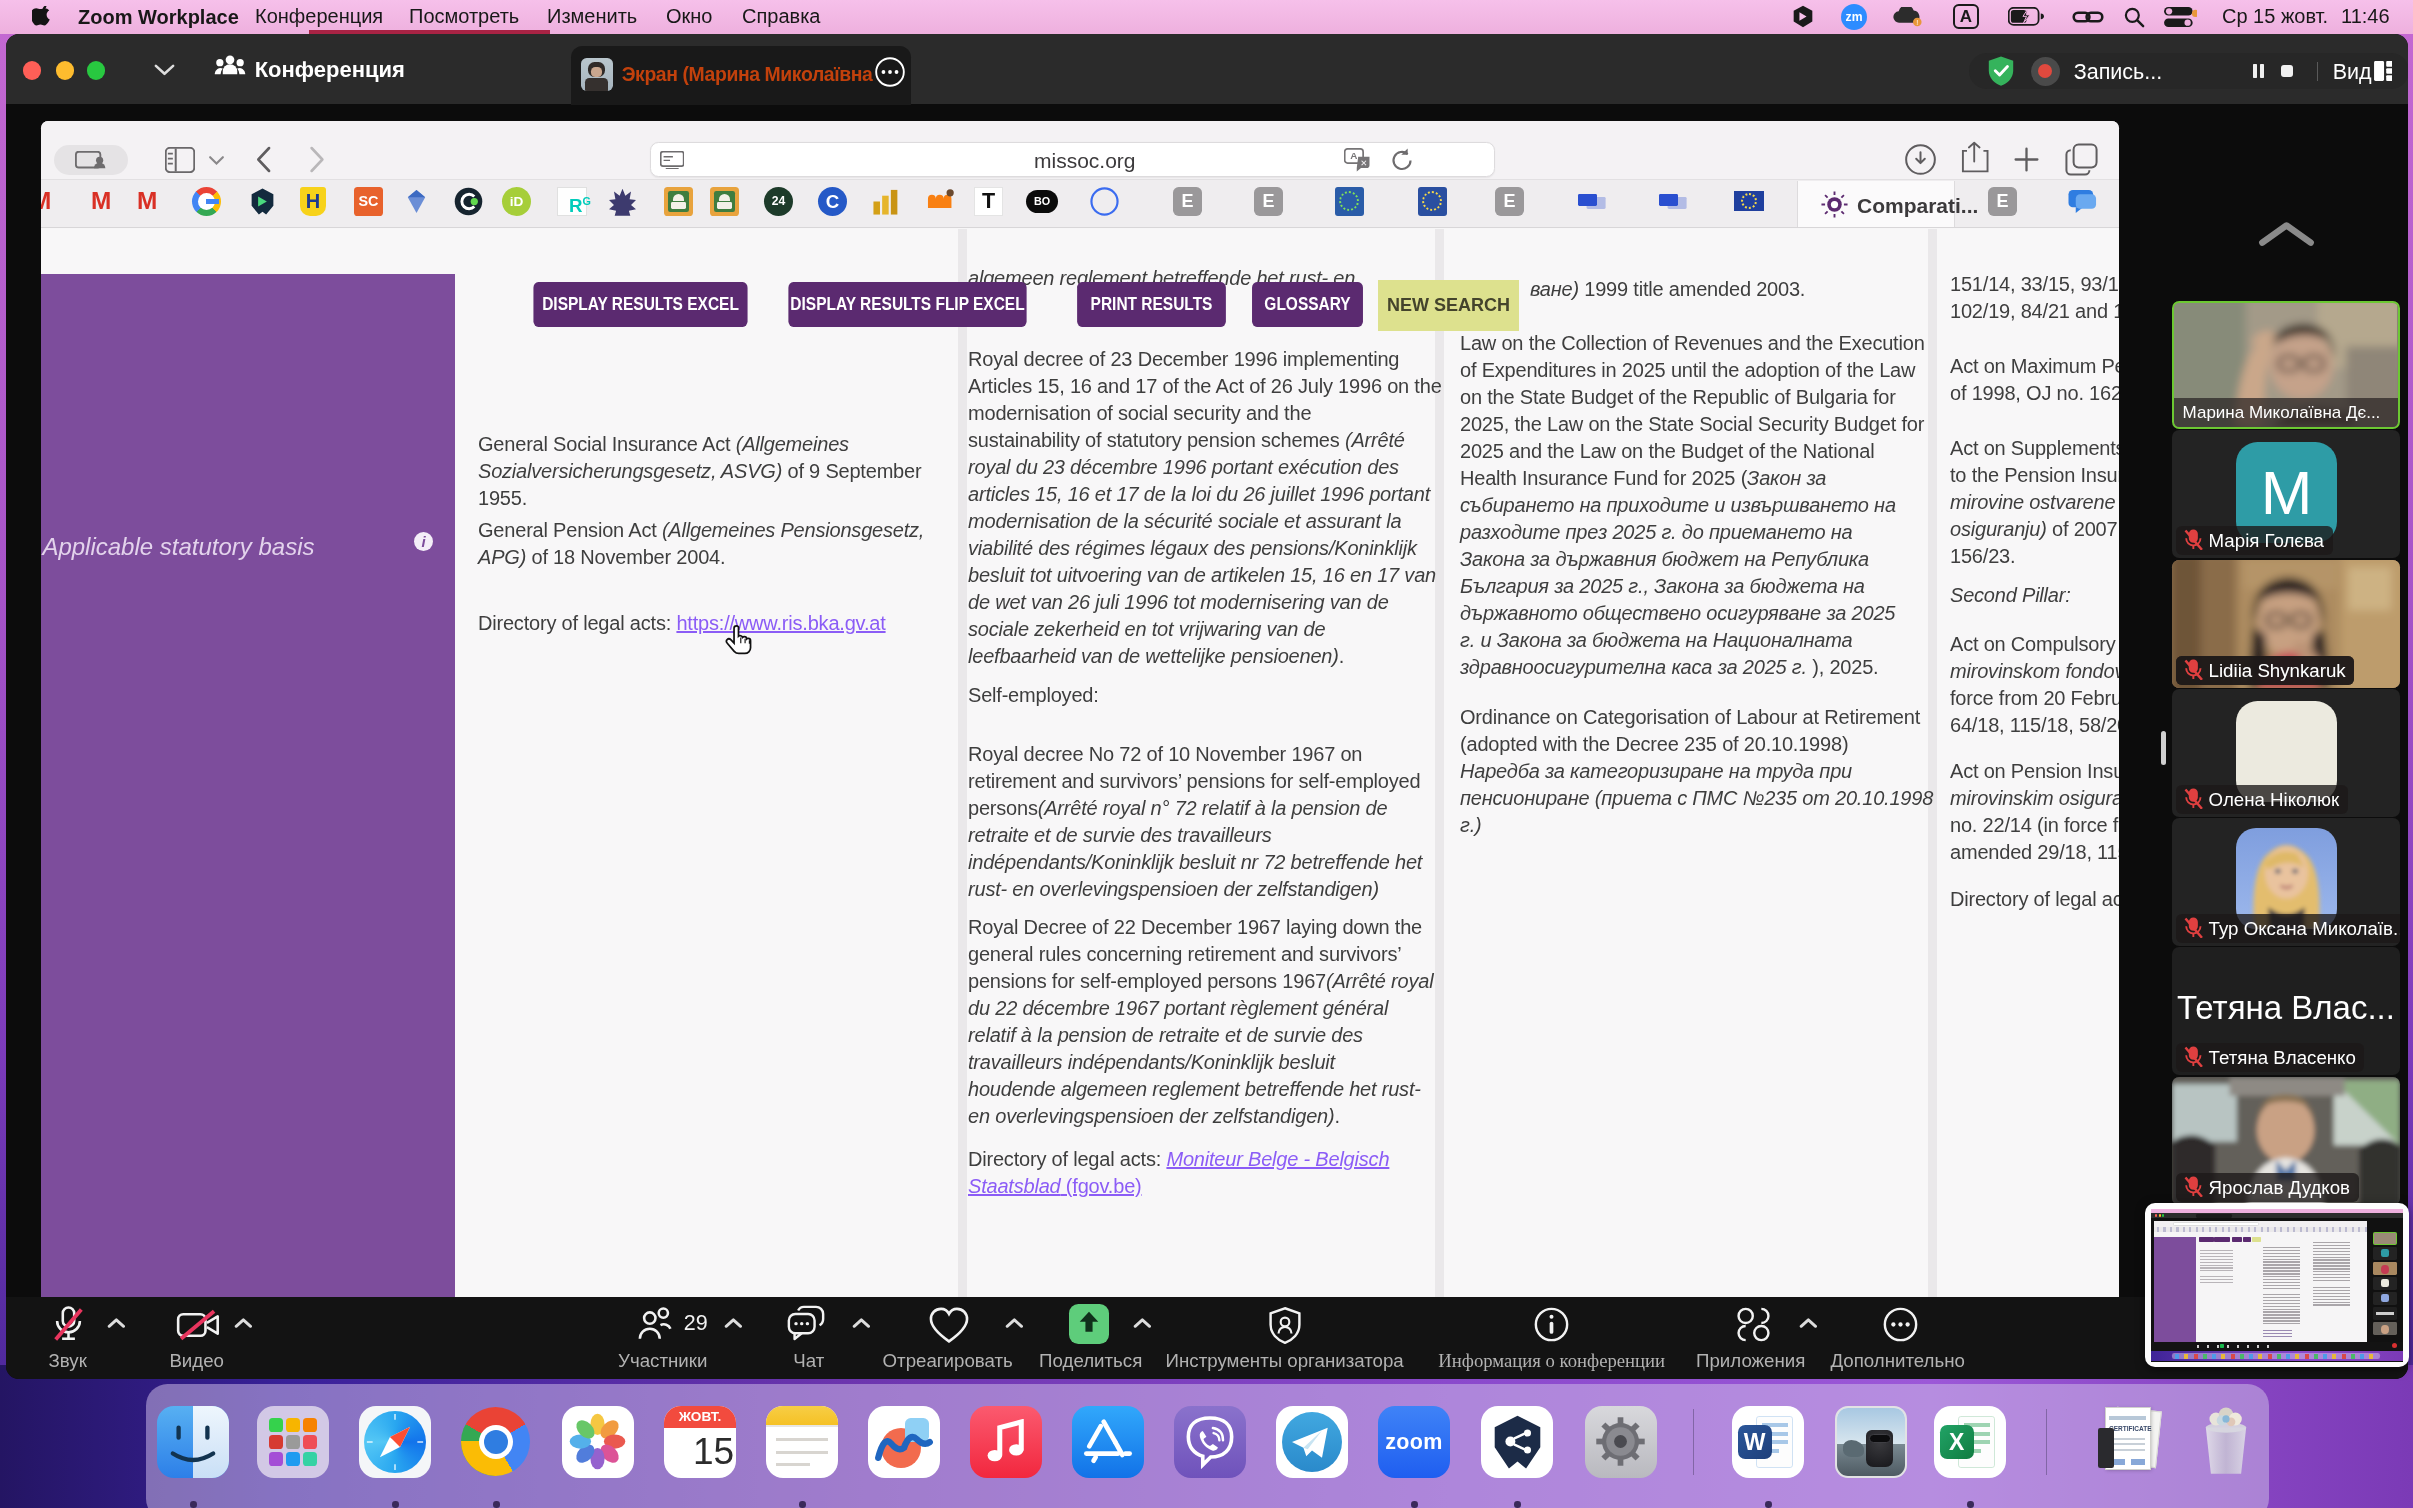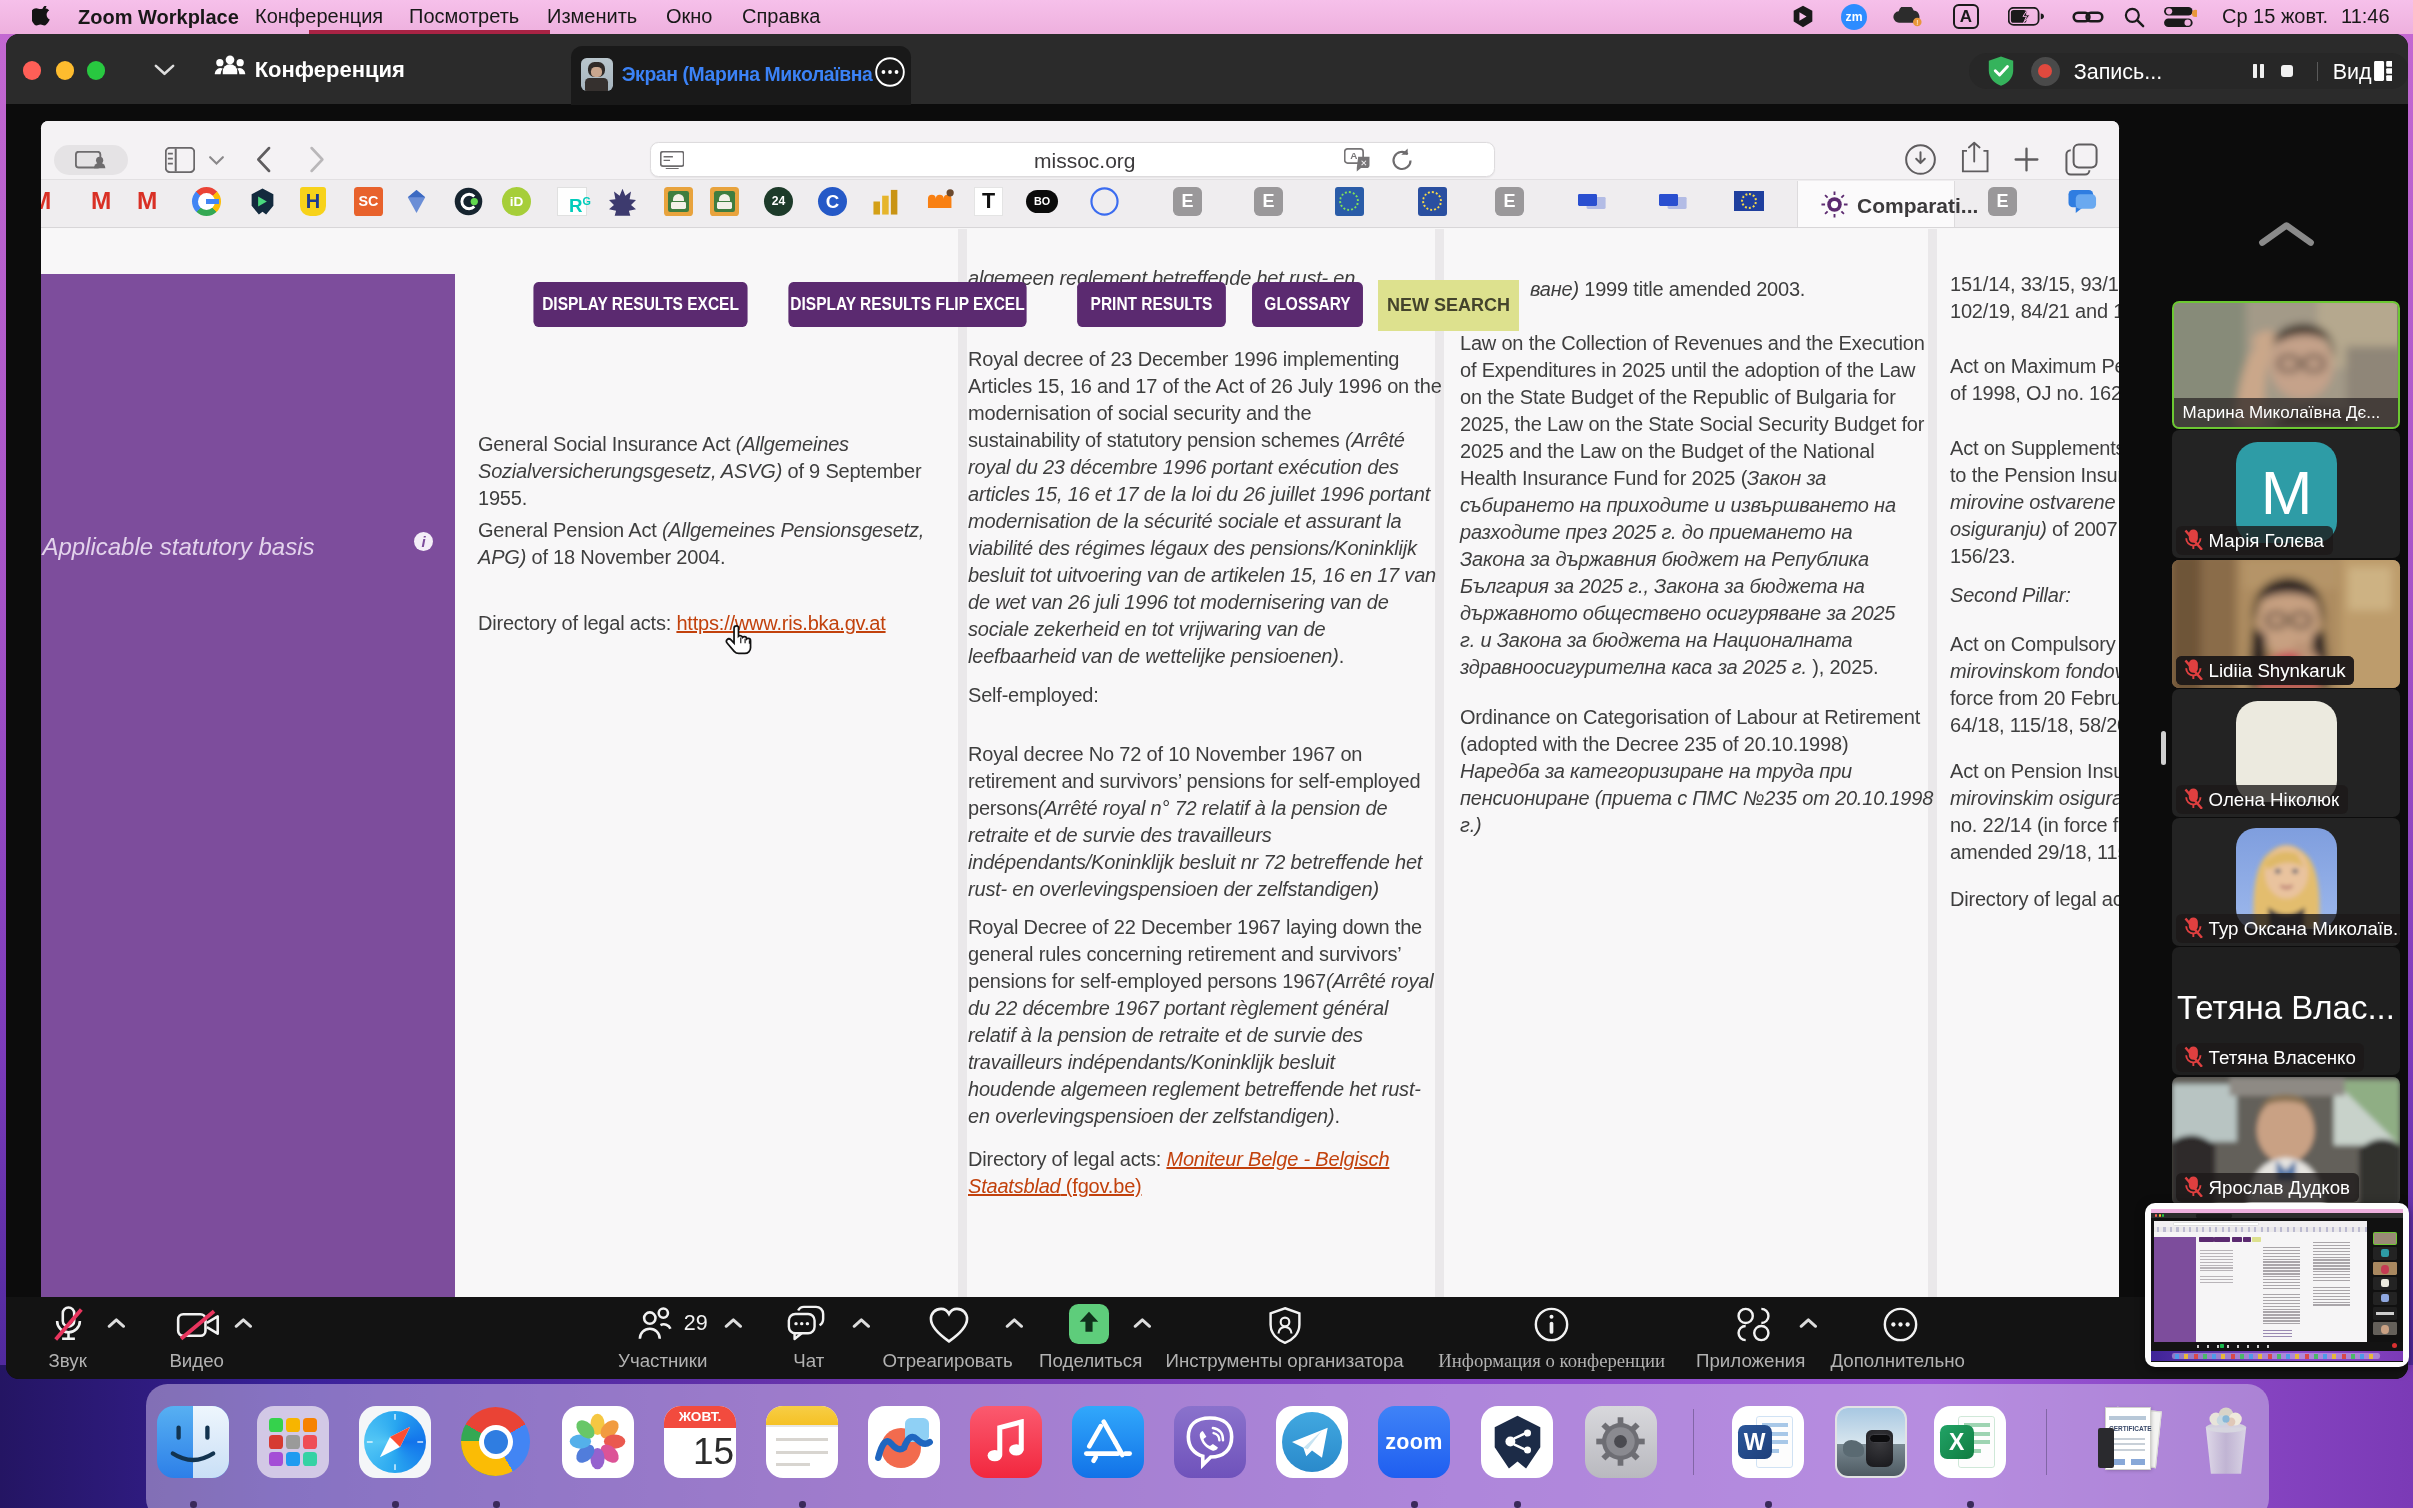--- a/index.html
+++ b/index.html
@@ -2,21 +2,21 @@
 <html style="font-size:11.5px"><head>
 <meta charset="utf-8">
 <style>
   html,body{margin:0;padding:0;background:#000;}
   *{box-sizing:border-box;}
   .screen{position:relative;width:2413px;height:1508px;overflow:hidden;
     font-family:"Liberation Sans",sans-serif;
     background:linear-gradient(180deg,#c569d2 0%,#a653c8 40%,#7c3bbb 70%,#3c2190 100%);}
   .abs{position:absolute;}
   .col{font-size:20px;line-height:27px;color:#3e3e3e;white-space:nowrap;letter-spacing:-0.2px;}
-  .lnk{color:#c2410c;text-decoration:underline;}
+  .lnk{color:#8b5cf6;text-decoration:underline;}
   .btn{height:45px;background:#5b2a70;border-radius:5.7px;color:#fff;font-size:18px;font-weight:bold;text-align:center;line-height:45px;white-space:nowrap;transform:scaleX(0.86);transform-origin:center;}
   .fav{position:absolute;top:66px;}
   .lab{position:absolute;background:rgba(28,24,24,0.78);border-radius:5.7px;color:#fff;font-size:18.7px;line-height:29px;height:29px;padding:0 8.6px;white-space:nowrap;overflow:hidden;}
   .micr{display:inline-block;vertical-align:-2.9px;margin-right:5.7px;}
   .tbl{position:absolute;color:#b2b2b2;font-size:18.7px;white-space:nowrap;transform:translateX(-50%);}
   .chev{position:absolute;width:18.7px;height:11.5px;}
 </style>
 </head>
 <body>
 <div class="screen">
@@ -94,21 +94,21 @@
         </g>
       </svg>
     <span class="abs" style="left:249px;top:23px;color:#fff;font-size:22px;font-weight:bold;">Конференция</span>
 
     <div class="abs" style="left:565px;top:11.5px;width:340px;height:59px;background:#191919;border-radius:11.5px 11.5px 0 0;"></div>
     <div class="abs" style="left:575px;top:24px;width:32px;height:33px;border-radius:5.7px;background:linear-gradient(180deg,#b9c6cd 0%,#a6b4be 100%);overflow:hidden;">
        <div class="abs" style="left:7.2px;top:4.3px;width:17px;height:14.4px;border-radius:6.5px;background:#2f2a28;"></div>
        <div class="abs" style="left:10px;top:8.6px;width:11.5px;height:10px;border-radius:4.3px;background:#c9a68e;"></div>
        <div class="abs" style="left:4.3px;top:20px;width:23px;height:13px;background:#35302e;border-radius:4.3px 4.3px 0 0;"></div>
     </div>
-    <span class="abs" style="left:616px;top:29px;color:#3b82f6;font-size:19.4px;font-weight:bold;width:251px;overflow:hidden;white-space:nowrap;letter-spacing:-0.4px;">Экран (Марина Миколаївна</span>
+    <span class="abs" style="left:616px;top:29px;color:#c2410c;font-size:19.4px;font-weight:bold;width:251px;overflow:hidden;white-space:nowrap;letter-spacing:-0.4px;">Экран (Марина Миколаївна</span>
     <svg class="abs" style="left:868px;top:22px" width="32" height="32" viewBox="0 0 44 44">
         <circle cx="22" cy="22" r="19" fill="none" stroke="#fff" stroke-width="2.6"></circle>
         <circle cx="13" cy="22" r="2.6" fill="#fff"></circle>
         <circle cx="22" cy="22" r="2.6" fill="#fff"></circle>
         <circle cx="31" cy="22" r="2.6" fill="#fff"></circle>
       </svg>
 
     <div class="abs" style="left:1963px;top:19.4px;width:440px;height:36px;background:#272727;border-radius:18px;"></div>
     <svg class="abs" style="left:1979px;top:21px" width="32" height="33" viewBox="0 0 44 46">
         <path d="M22 2l17 6v14c0 10-8 18-17 21C13 40 5 32 5 22V8z" fill="#35b35c"></path>

